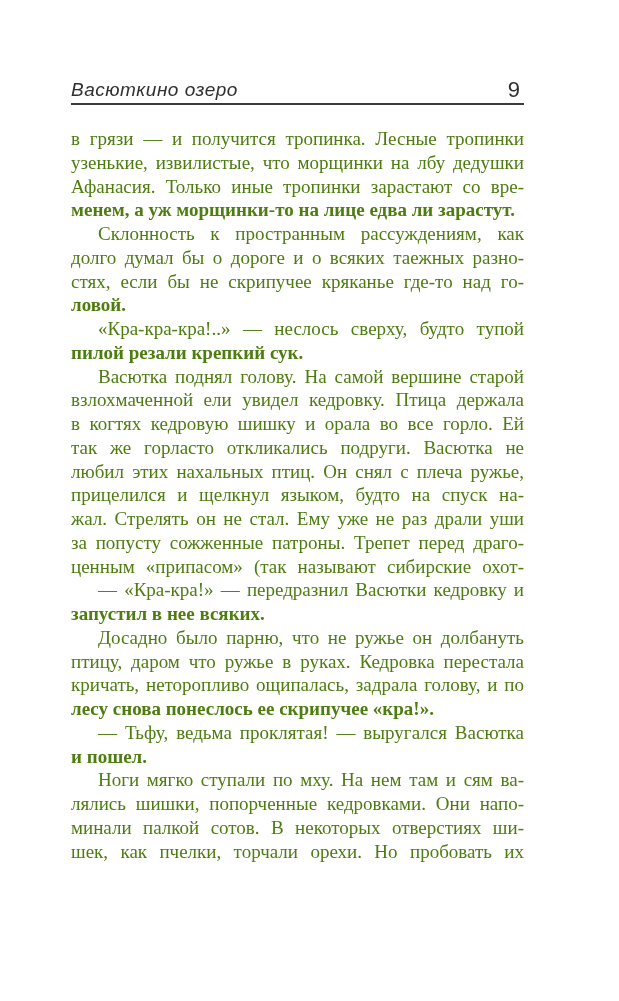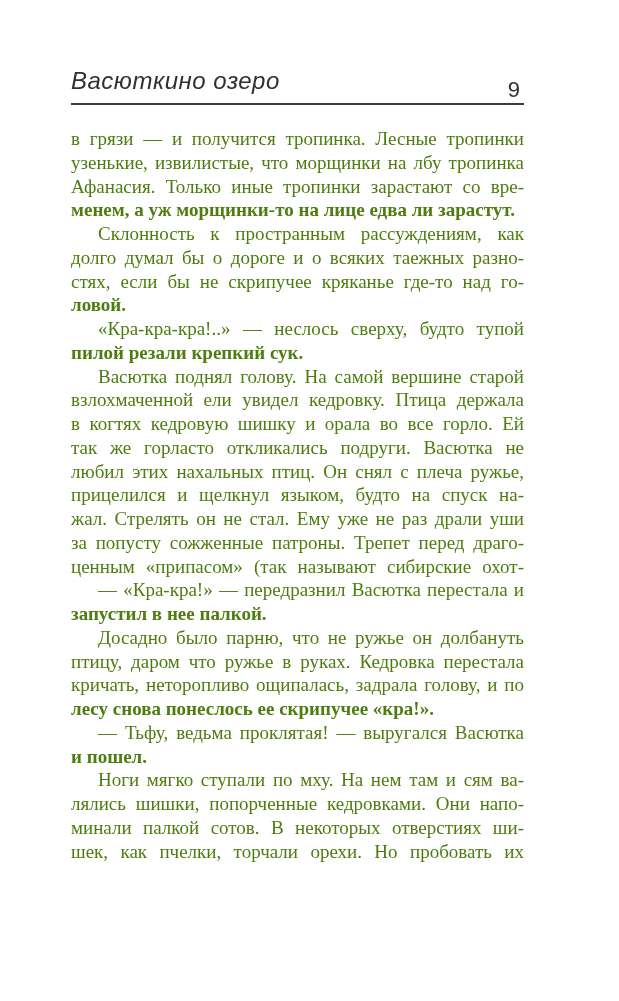--- a/index.html
+++ b/index.html
@@ -21,25 +21,25 @@
     top: 74px;
     width: 453px;
     height: 28px;
     display: flex;
     justify-content: space-between;
     align-items: flex-end;
   }
   .runhead .title {
     font-family: "Liberation Sans", sans-serif;
     font-style: italic;
-    font-size: 24px;
+    font-size: 19px;
     line-height: 1;
     color: #303030;
     letter-spacing: 0.5px;
-    padding-bottom: 9px;
+    padding-bottom: 3px;
   }
   .runhead .pagenum {
     font-family: "Liberation Sans", sans-serif;
     font-size: 22px;
     line-height: 1;
     color: #303030;
     padding-bottom: 1px;
     padding-right: 4px;
   }
   .rule {
@@ -80,21 +80,21 @@
     <span class="title">Васюткино озеро</span>
     <span class="pagenum">9</span>
   </header>
 
   <div class="rule"></div>
 
   <main class="bodytext">
 
     <p class="para">
       <span class="ln">в грязи — и получится тропинка. Лесные тропинки</span>
-      <span class="ln">узенькие, извилистые, что морщинки на лбу тропинка</span>
+      <span class="ln">узенькие, извилистые, что морщинки на лбу дедушки</span>
       <span class="ln">Афанасия. Только иные тропинки зарастают со вре-</span>
       <span class="ln end">менем, а уж морщинки-то на лице едва ли зарастут.</span>
     </p>
 
     <p class="para">
       <span class="ln ind">Склонность к пространным рассуждениям, как</span>
       <span class="ln">долго думал бы о дороге и о всяких таежных разно-</span>
       <span class="ln">стях, если бы не скрипучее кряканье где-то над го-</span>
       <span class="ln end">ловой.</span>
     </p>
@@ -110,22 +110,22 @@
       <span class="ln">в когтях кедровую шишку и орала во все горло. Ей</span>
       <span class="ln">так же горласто откликались подруги. Васютка не</span>
       <span class="ln">любил этих нахальных птиц. Он снял с плеча ружье,</span>
       <span class="ln">прицелился и щелкнул языком, будто на спуск на-</span>
       <span class="ln">жал. Стрелять он не стал. Ему уже не раз драли уши</span>
       <span class="ln">за попусту сожженные патроны. Трепет перед драго-</span>
       <span class="ln">ценным «припасом» (так называют сибирские охот-</span>
     </p>
 
     <p class="para">
-      <span class="ln ind">— «Кра-кра!» — передразнил Васютка перестала и</span>
-      <span class="ln end">запустил в нее палкой.</span>
+      <span class="ln ind">— «Кра-кра!» — передразнил Васютки кедровку и</span>
+      <span class="ln end">запустил в нее всяких.</span>
     </p>
 
     <p class="para">
       <span class="ln ind">Досадно было парню, что не ружье он долбануть</span>
       <span class="ln">птицу, даром что ружье в руках. Кедровка перестала</span>
       <span class="ln">кричать, неторопливо ощипалась, задрала голову, и по</span>
       <span class="ln end">лесу снова понеслось ее скрипучее «кра!».</span>
     </p>
 
     <p class="para">

